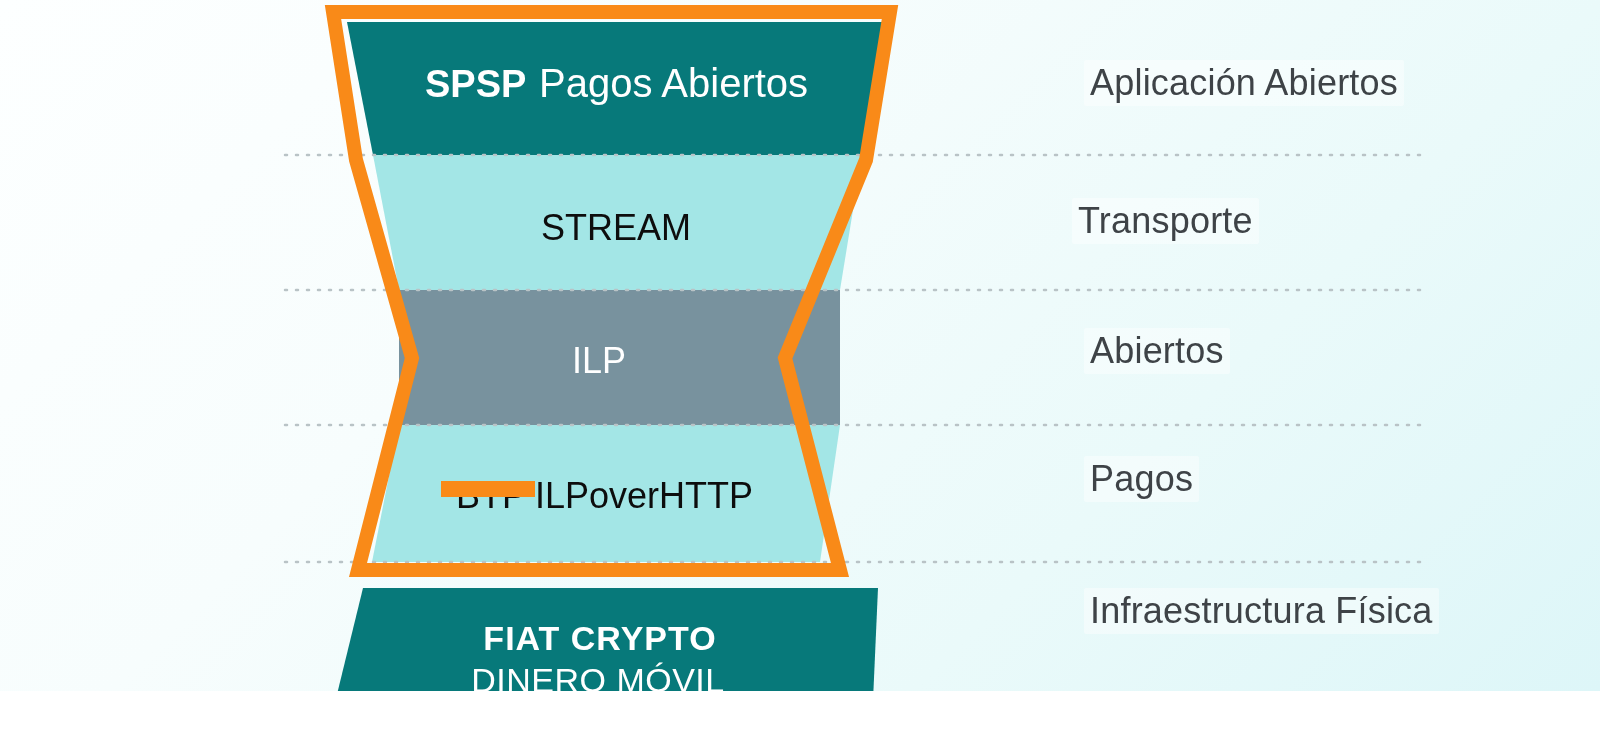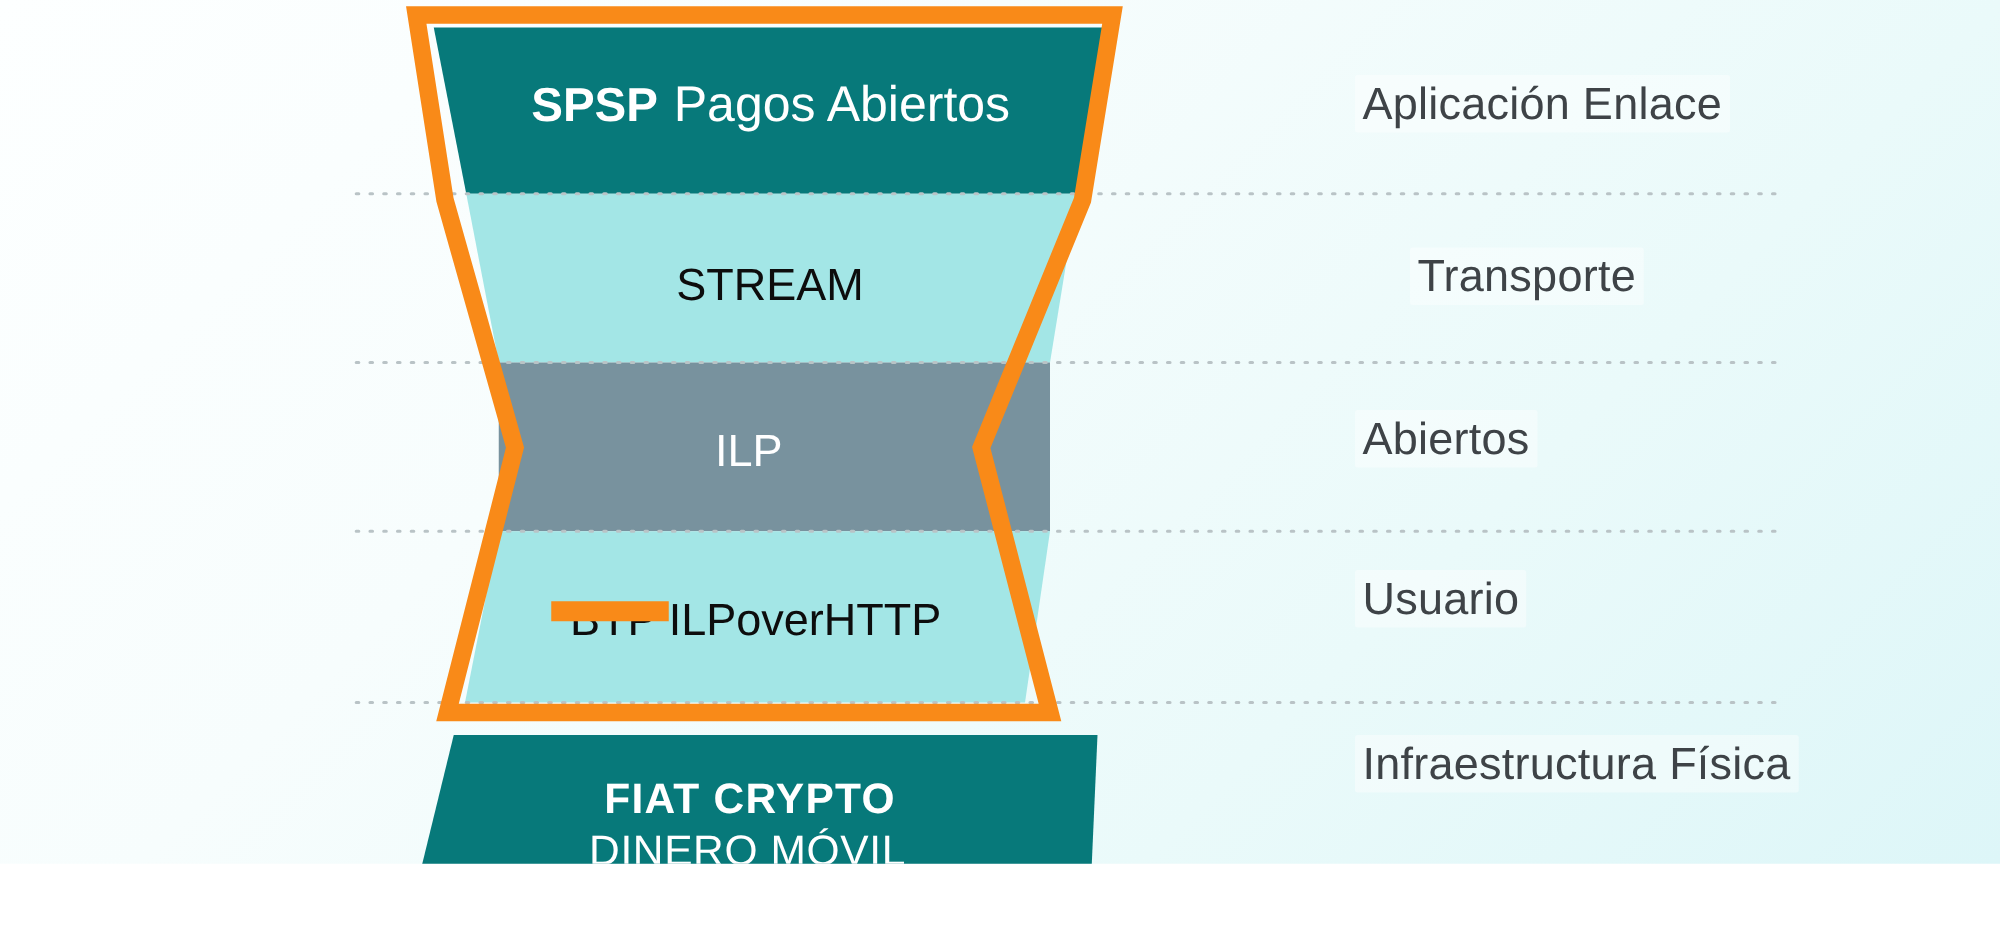--- a/index.html
+++ b/index.html
@@ -75,23 +75,23 @@
 
     <text class="layer-text" x="456" y="508" fill="#0d0d0d" font-size="36" font-family="Liberation Sans, sans-serif">BTP</text>
     <rect x="441" y="481" width="94" height="16" fill="#f98a18"></rect>
     <text class="layer-text" x="535" y="508" fill="#0d0d0d" font-size="36" font-family="Liberation Sans, sans-serif">ILPoverHTTP</text>
 
     <text class="layer-text" x="600" y="650" fill="#ffffff" font-size="34" font-weight="bold" text-anchor="middle" letter-spacing="1" font-family="Liberation Sans, sans-serif">FIAT  CRYPTO</text>
     <text class="layer-text" x="598" y="692" fill="#ffffff" font-size="34" text-anchor="middle" letter-spacing="0.5" font-family="Liberation Sans, sans-serif">DINERO MÓVIL</text>
 
   </svg>
 
-  <div class="right-label" style="left: 1084px; top: 60px; color: rgb(62, 67, 71);">Aplicación Enlace</div>
+  <div class="right-label" style="left: 1084px; top: 60px; color: rgb(62, 67, 71);">Aplicación Abiertos</div>
 
-  <div class="right-label" style="left: 1128px; top: 198px; color: rgb(62, 67, 71);">Transporte</div>
+  <div class="right-label" style="left: 1072px; top: 198px; color: rgb(62, 67, 71);">Transporte</div>
 
   <div class="right-label" style="left: 1084px; top: 328px; color: rgb(62, 67, 71);">Abiertos</div>
 
-  <div class="right-label" style="left: 1084px; top: 456px; color: rgb(62, 67, 71);">Usuario</div>
+  <div class="right-label" style="left: 1084px; top: 456px; color: rgb(62, 67, 71);">Pagos</div>
 
   <div class="right-label" style="left: 1084px; top: 588px; color: rgb(62, 67, 71);">Infraestructura Física</div>
 
 </div>
 
 </body></html>

